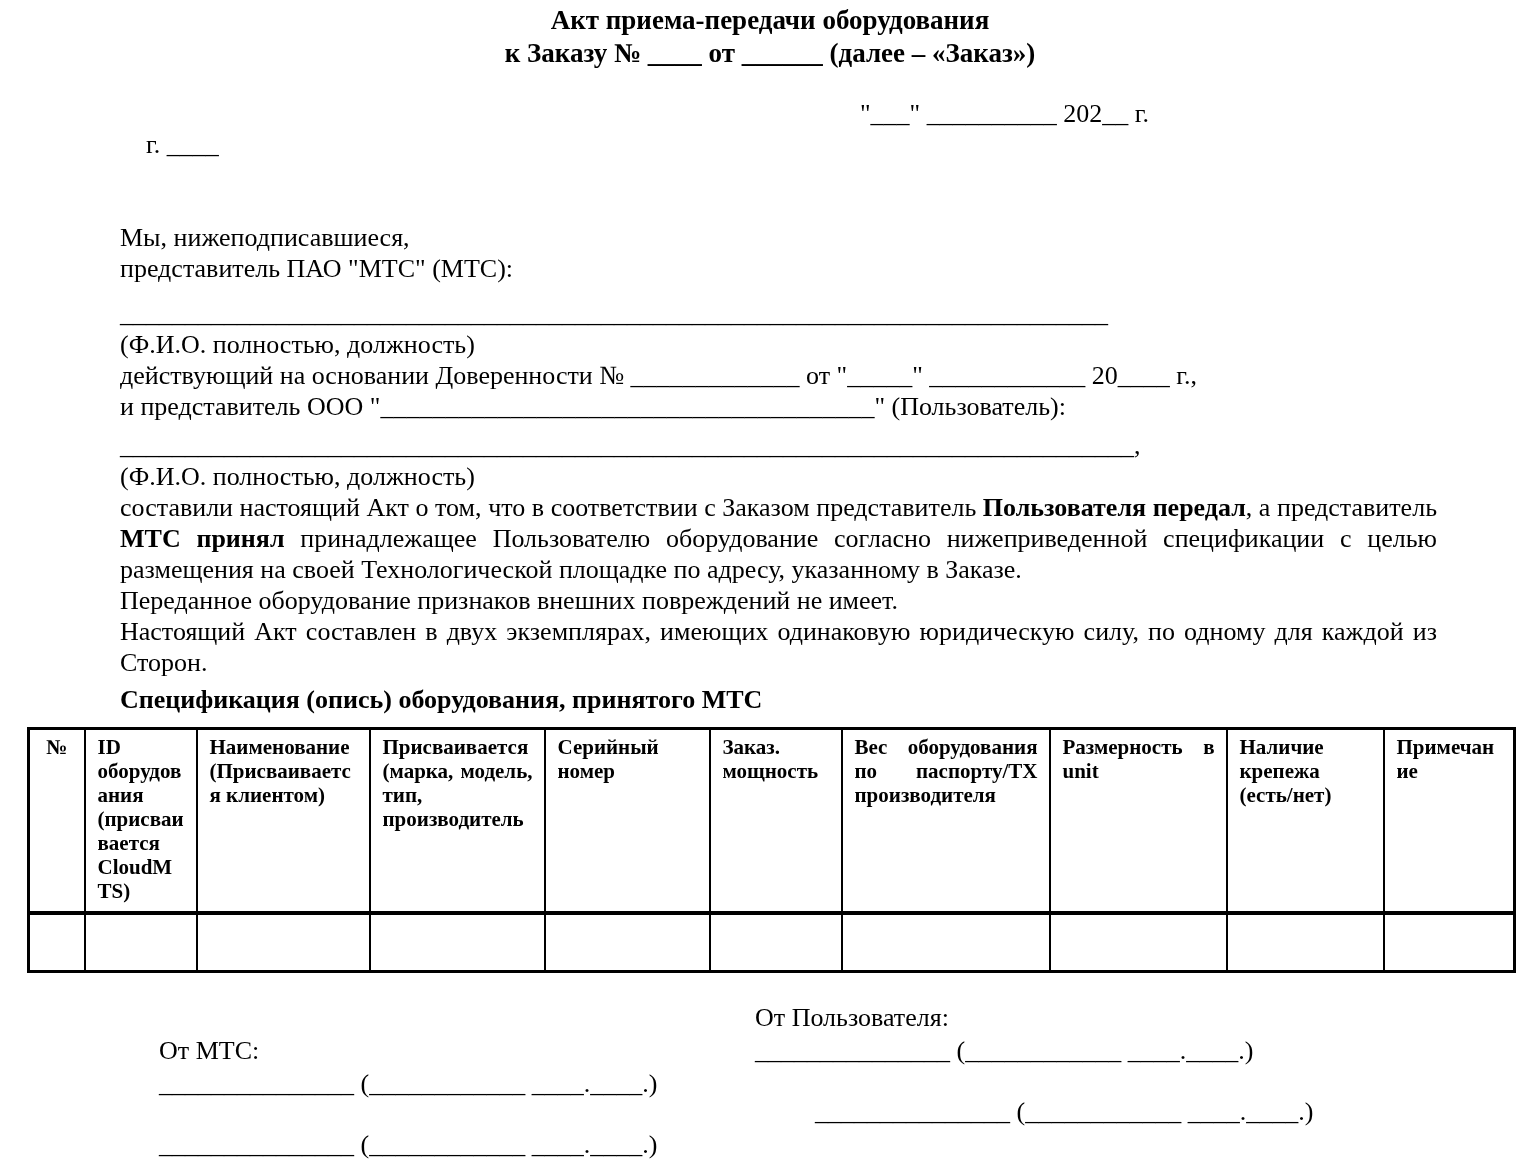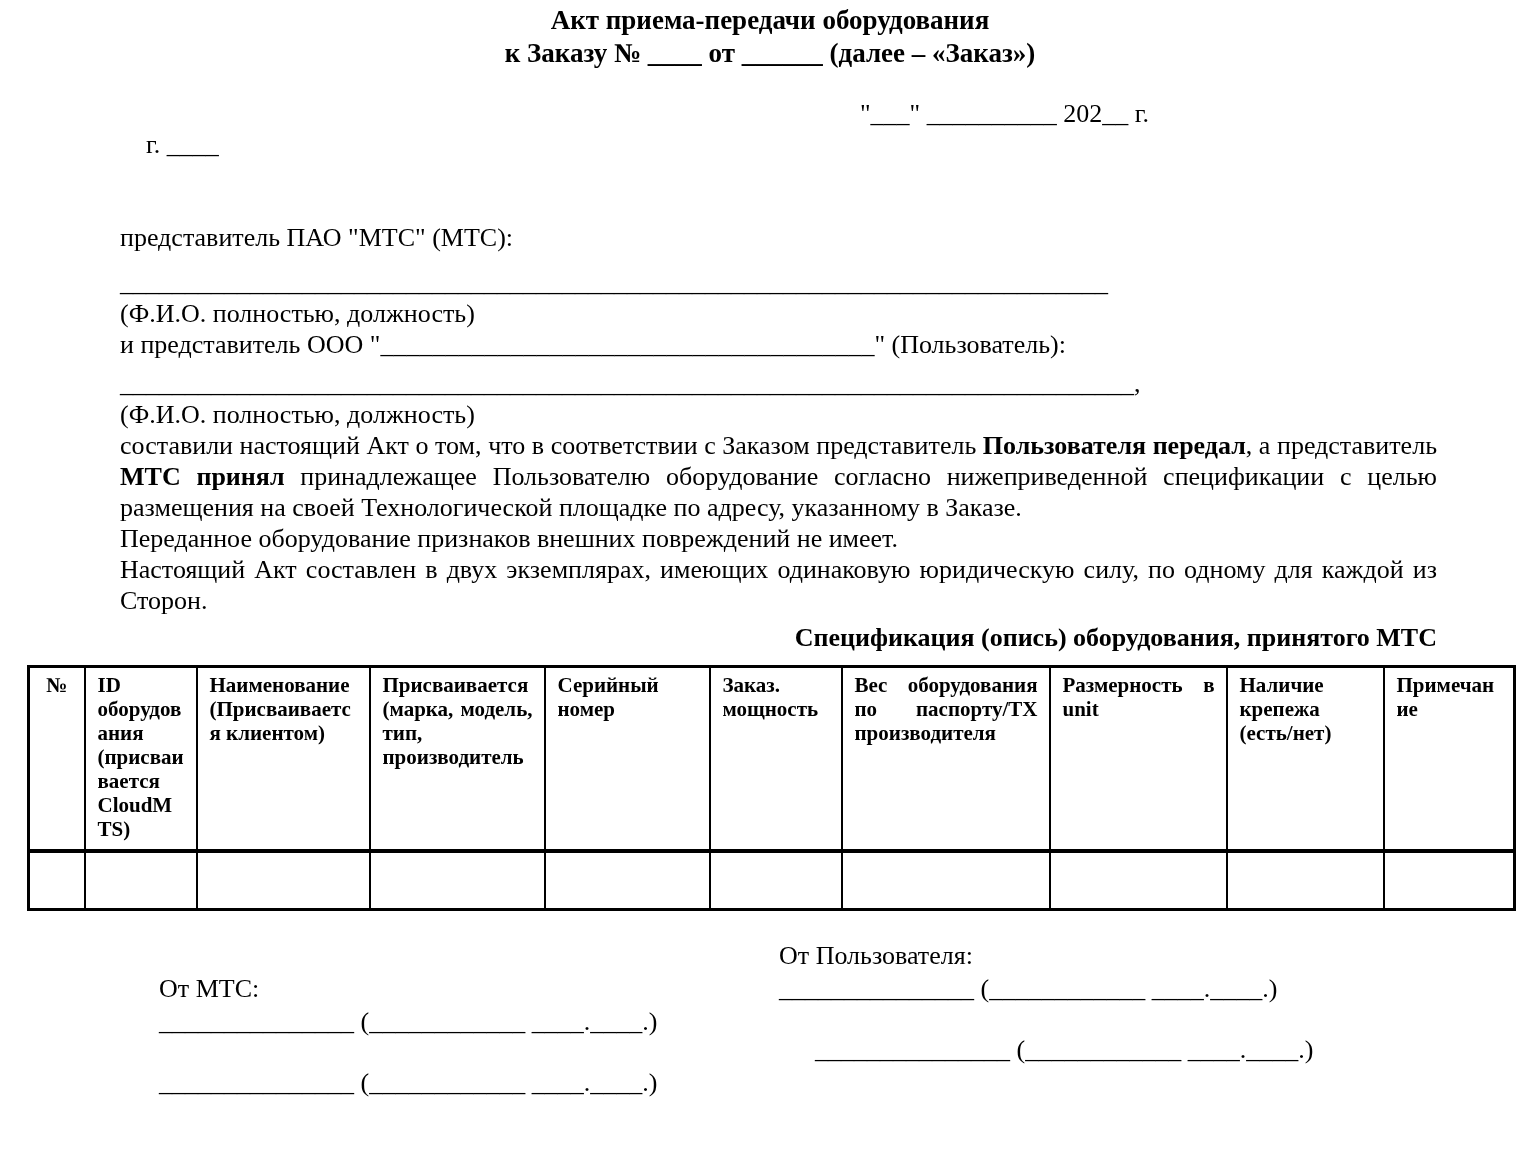--- a/index.html
+++ b/index.html
@@ -12,61 +12,63 @@
   .page { position: relative; width: 1540px; height: 1170px; overflow: hidden; background: #fff; }
   .b { font-weight: bold; }
   .doc-title { padding-top: 4px; text-align: center; font-weight: bold; font-size: 27px; line-height: 33px; }
   .doc-title .normal { font-weight: bold; }
   .t { margin-left: 120px; margin-right: 103px; line-height: 31px; min-height: 31px; white-space: pre-wrap; }
   .justify { text-align: justify; }
   .daterow { position: relative; margin-top: 28px; }
   .daterow .date { position: absolute; left: 740px; top: 0; white-space: nowrap; }
   .gap14 { margin-top: 14px; }
   .gap8 { margin-top: 8px; }
-  .heading { margin-top: 6px; font-weight: bold; text-align: right; }
+  .heading { margin-top: 6px; font-weight: bold; }
   table.spec {
     border-collapse: collapse; table-layout: fixed;
     width: 1486px; margin: 12px 0 0 27px;
     border: 3px solid #000;
   }
   table.spec th, table.spec td { border: 2px solid #000; }
   table.spec thead th {
     border-bottom: 4px solid #000;
     font-weight: bold; font-size: 21px; line-height: 24px;
     vertical-align: top; text-align: justify;
     padding: 5px 11px 8px 12px;
     overflow-wrap: break-word; word-wrap: break-word;
   }
   table.spec thead th.num { text-align: center; padding: 5px 2px; }
   table.spec tbody td { height: 58px; }
   .sigs { margin-top: 28px; margin-left: 120px; }
   .sigrow { position: relative; height: 33px; line-height: 33px; white-space: pre; }
   .sigrow .right { position: absolute; top: 0; white-space: pre; }
-  .sigrow .r1 { left: 659px; }
+  .sigrow .r1 { left: 635px; }
   .sigrow .r2 { left: 695px; }
   .sigrow.row2 { margin-top: 28px; }
 </style>
 </head>
 <body>
 
 <div class="page">
 
   <div class="doc-title">
     <div>Акт приема-передачи оборудования</div>
     <div><span>к Заказу № ____ от ______</span><span class="normal"> (далее – «Заказ»)</span></div>
   </div>
 
   <p class="t daterow">
     <span>г. ____</span>
     <span class="date">"___" __________ 202__ г.</span>
   </p>
+  <p class="t">Мы, нижеподписавшиеся,</p>
   <p class="t">представитель ПАО "МТС" (МТС):</p>
 
   <p class="t gap14">____________________________________________________________________________</p>
   <p class="t">(Ф.И.О. полностью, должность)</p>
+  <p class="t">действующий на основании Доверенности № _____________ от "_____" ____________ 20____ г.,</p>
   <p class="t">и представитель ООО "______________________________________" (Пользователь):</p>
 
   <p class="t gap8">______________________________________________________________________________,</p>
   <p class="t">(Ф.И.О. полностью, должность)</p>
 
   <p class="t justify"><span>составили настоящий Акт о том, что в соответствии с Заказом представитель </span><span class="b">Пользователя передал</span><span>, а представитель </span><span class="b">МТС принял</span><span> принадлежащее Пользователю оборудование согласно нижеприведенной спецификации с целью размещения на своей Технологической площадке по адресу, указанному в Заказе.</span></p>
 
   <p class="t">Переданное оборудование признаков внешних повреждений не имеет.</p>
   <p class="t justify">Настоящий Акт составлен в двух экземплярах, имеющих одинаковую юридическую силу, по одному для каждой из Сторон.</p>
 

